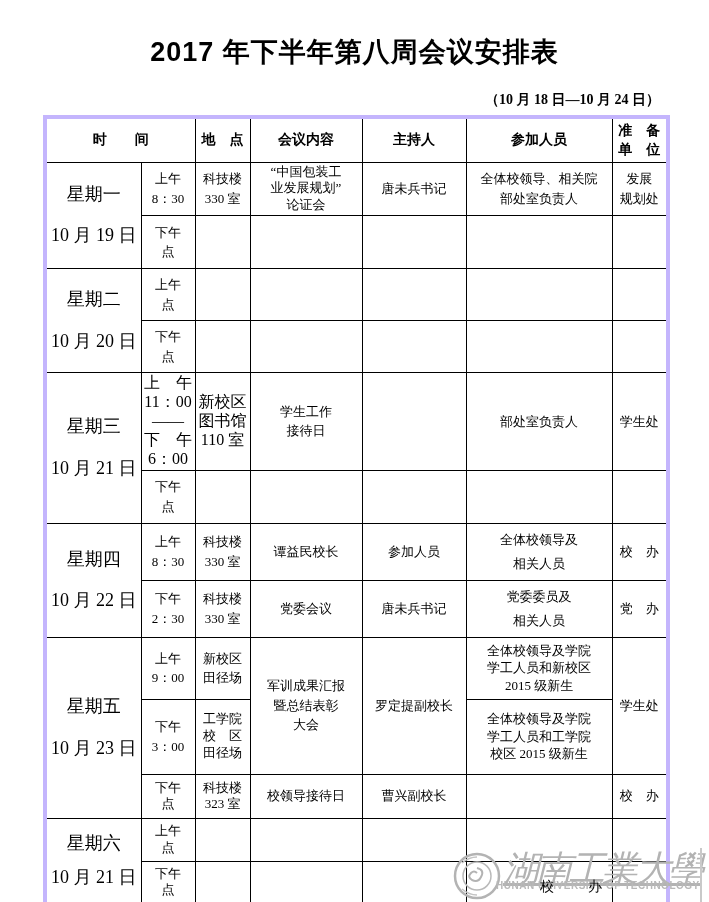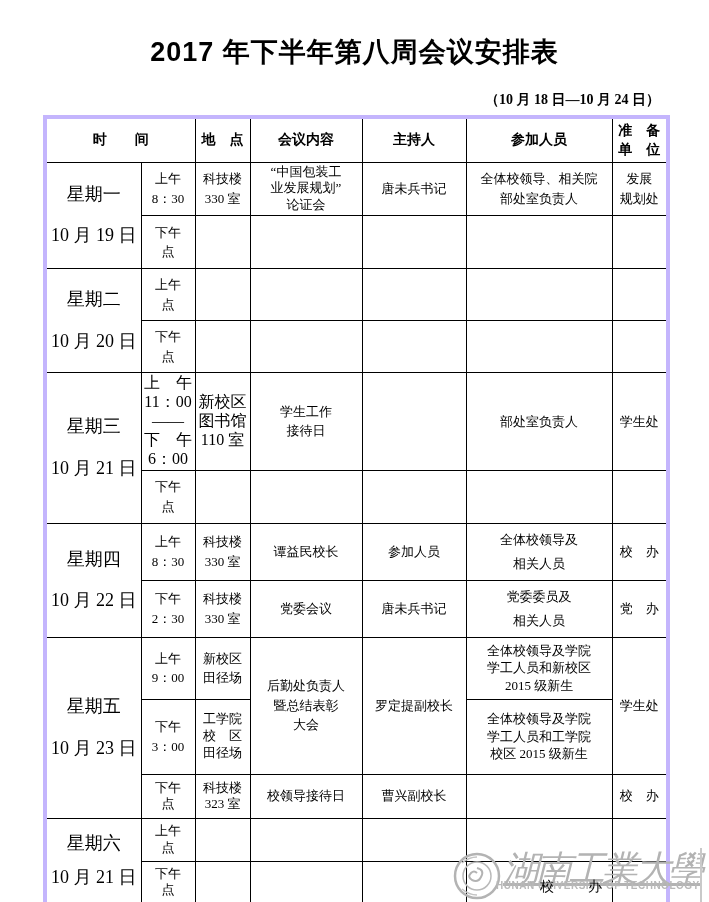--- a/index.html
+++ b/index.html
@@ -185,21 +185,21 @@
       <td>党　办</td>
     </tr>
 
     <tr style="height:62px">
       <td class="day" rowspan="3">星期五
 10 月 23 日</td>
       <td>上午
 9：00</td>
       <td>新校区
 田径场</td>
-      <td rowspan="2">后勤处负责人
+      <td rowspan="2">军训成果汇报
 暨总结表彰
 大会</td>
       <td rowspan="2">罗定提副校长</td>
       <td style="line-height:1.35">全体校领导及学院
 学工人员和新校区
 2015 级新生</td>
       <td rowspan="2">学生处</td>
     </tr>
     <tr style="height:75px">
       <td>下午

